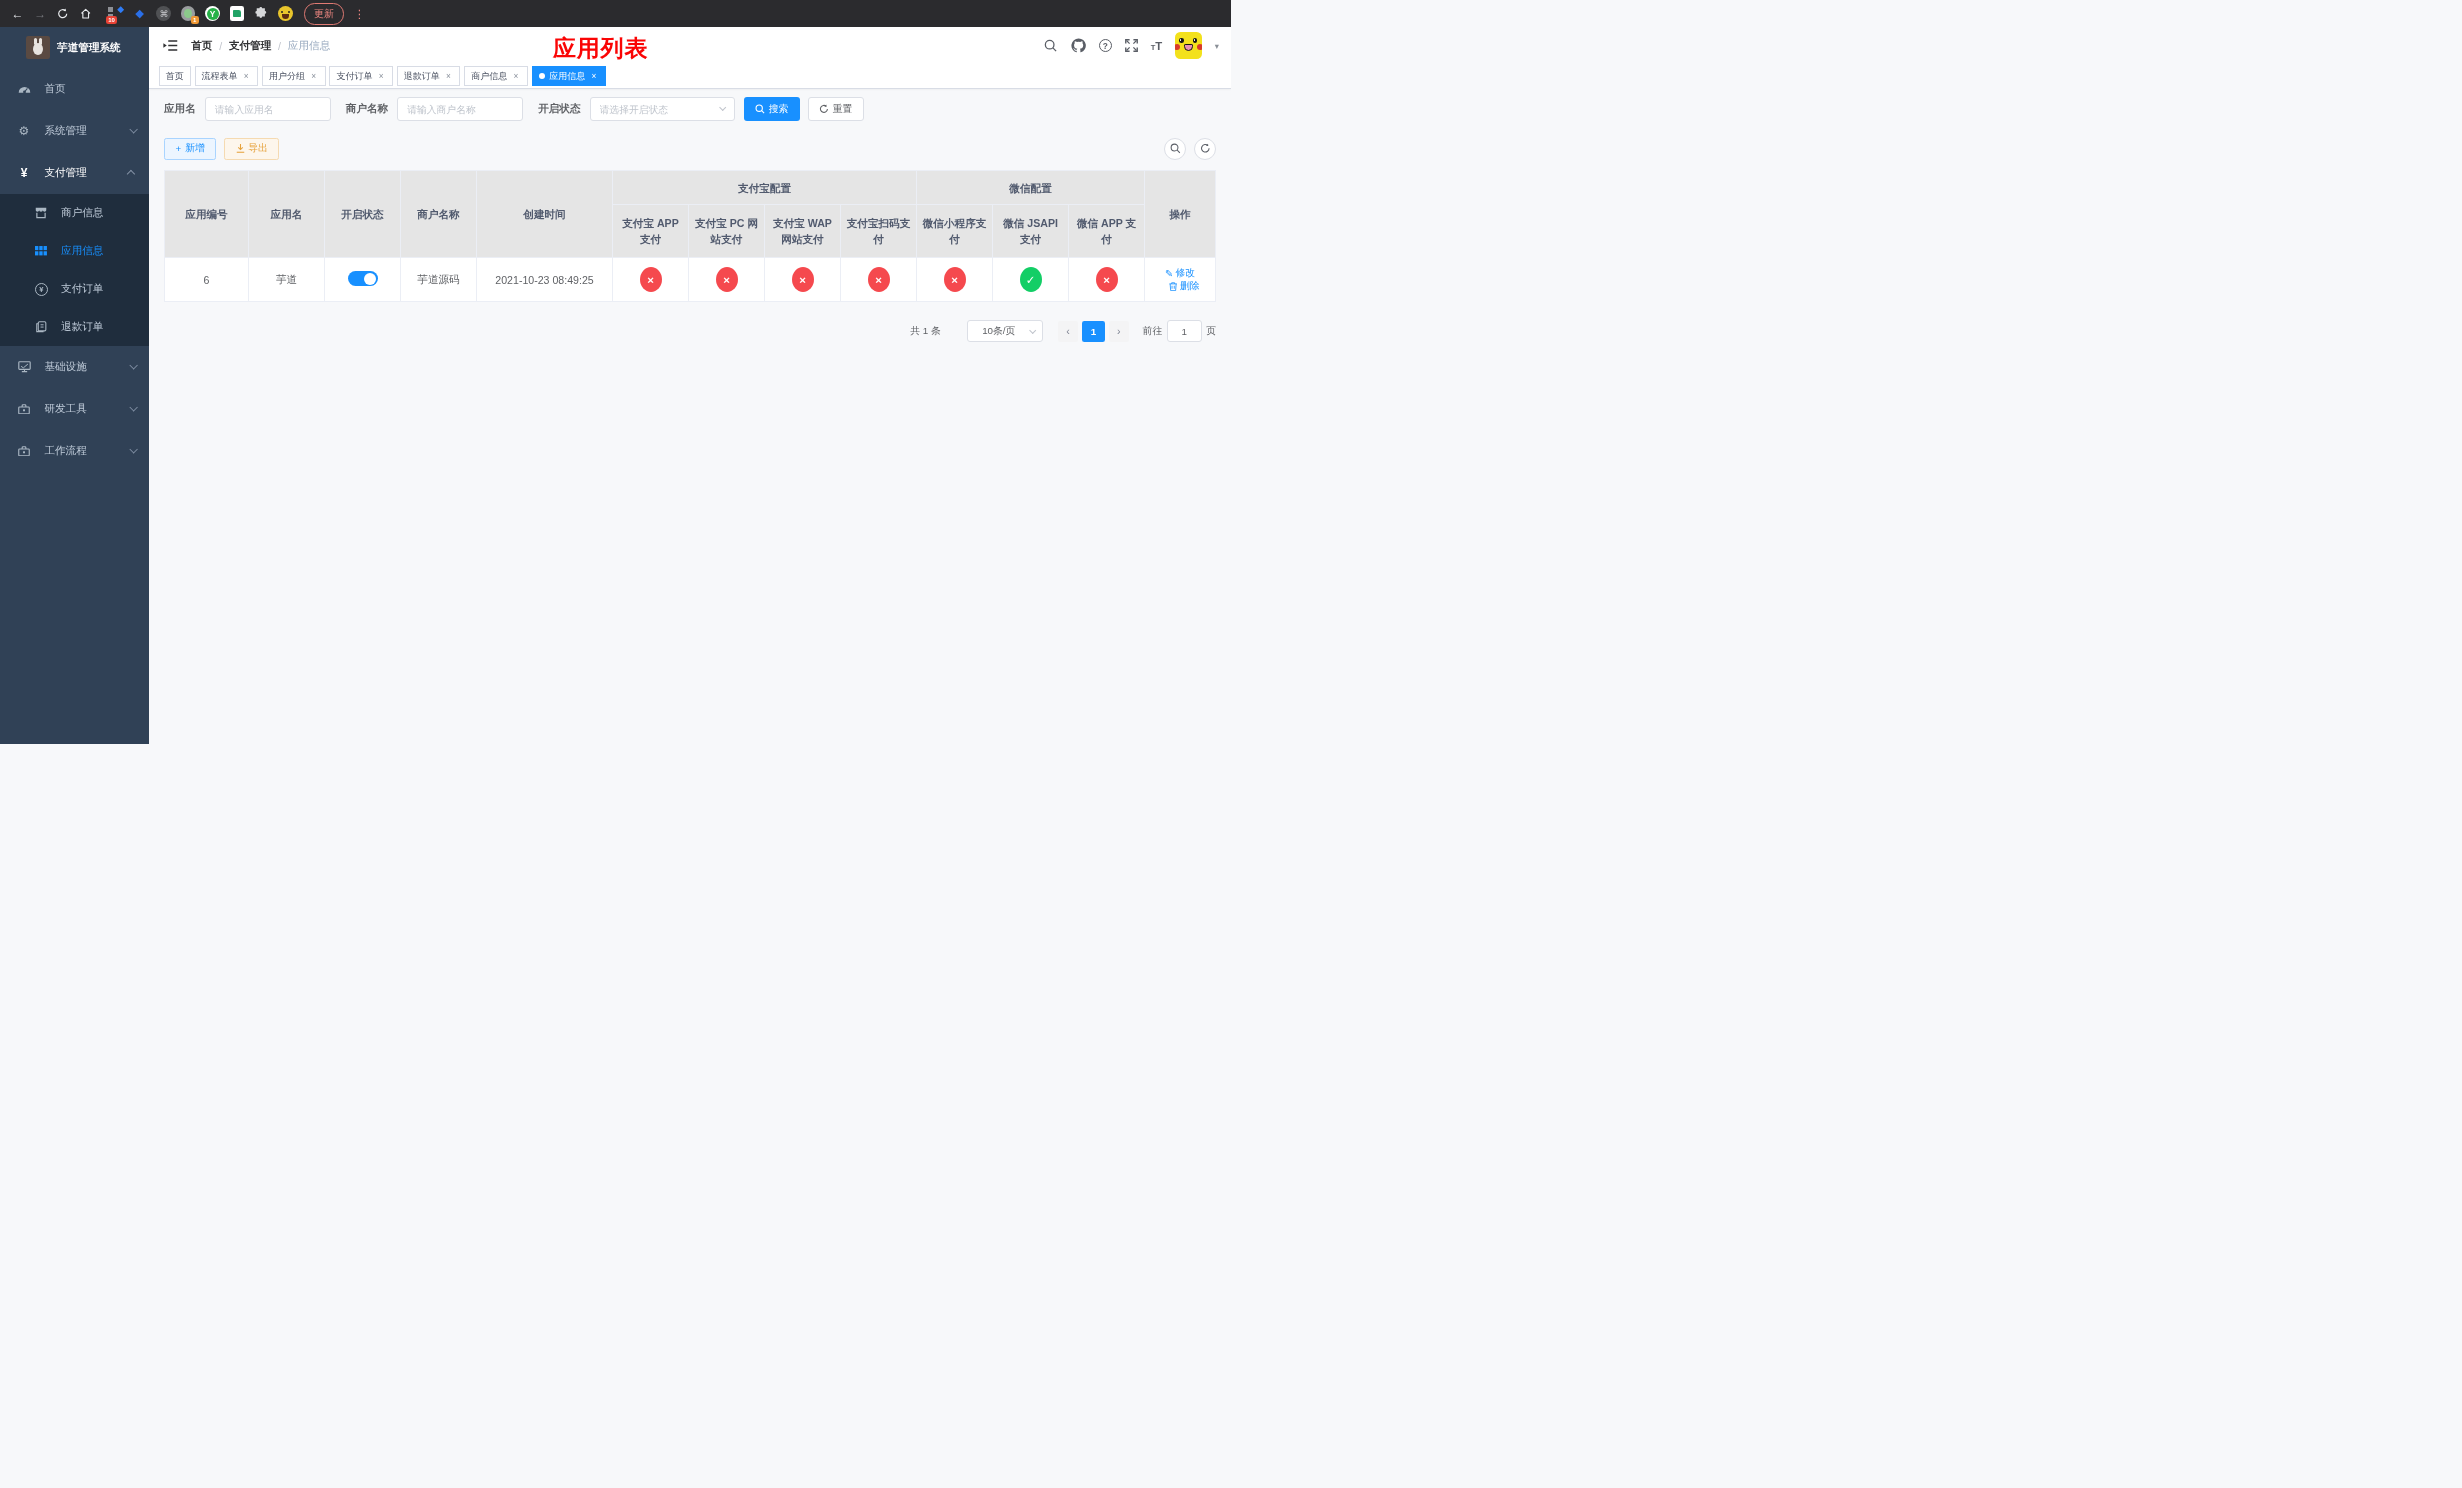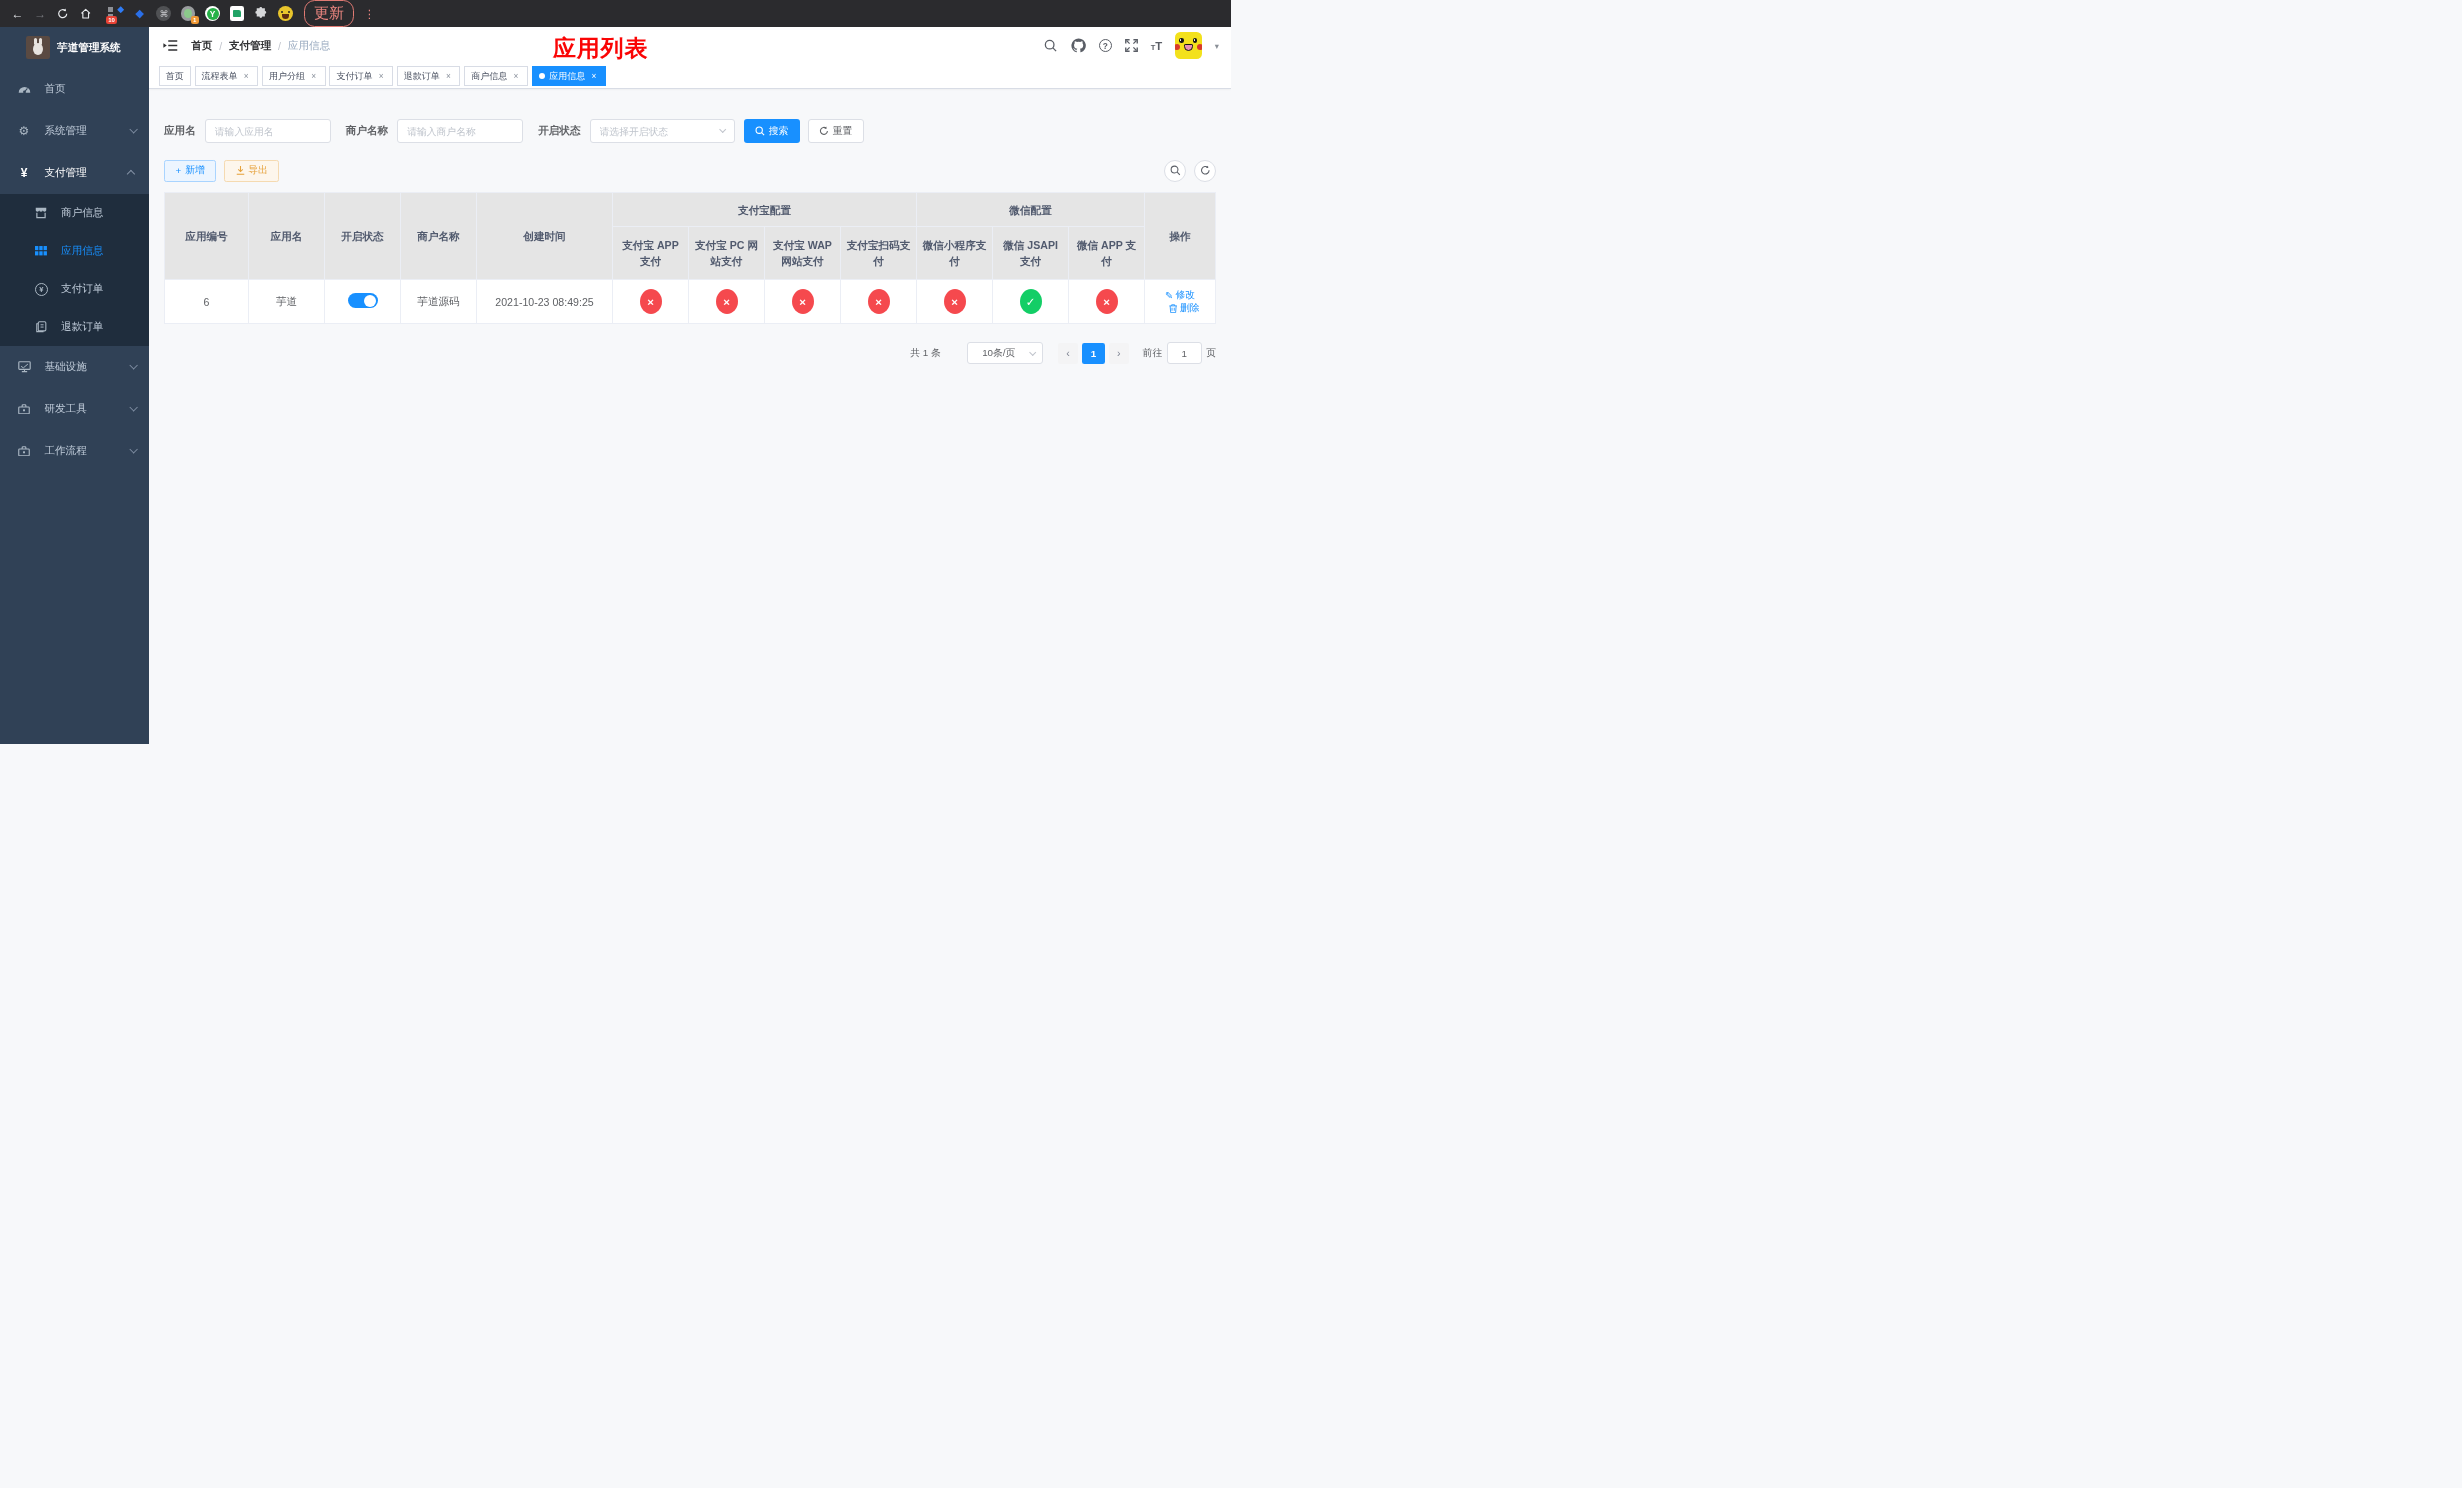--- a/index.html
+++ b/index.html
@@ -35,21 +35,21 @@
   .y-circ { width:15px; height:15px; border-radius:50%; background:#fff; display:flex; align-items:center; justify-content:center; }
   .y-circ b { width:12px; height:12px; border-radius:50%; background:#27b148; color:#fff; font-size:8.3px;
     display:flex; align-items:center; justify-content:center; }
   .chat-sq { width:14.4px; height:14.4px; background:#fff; border-radius:2.3px; display:flex; align-items:center; justify-content:center; }
   .chat-sq i { width:8.3px; height:6.8px; background:#21a366; border-radius:0.8px 2.3px 0.8px 0.8px; }
   .puzzle { color:#d6d7d9; }
   .smiley { width:15px; height:15px; border-radius:50%; background:#e9c52c; position:relative; }
   .smiley .e { position:absolute; width:2.3px; height:2.3px; background:#222; border-radius:50%; top:4.5px; }
   .smiley .m { position:absolute; width:6.8px; height:4.5px; background:#5c2c12; border-radius:0 0 6px 6px; left:3.8px; bottom:2.3px; }
   .update-pill { margin-left:7.6px; border:1.5px solid #e07a73; color:#ec8680; border-radius:10.6px;
-    font-size:15px; padding:3px 9px; white-space:nowrap; }
+    font-size:10px; padding:3px 9px; white-space:nowrap; }
   .more-dots { color:#ec8680; font-size:11.4px; margin-left:4.5px; padding:0 2.3px; }
 
   
   .app { display:flex; height:717px; }
   .sidebar { width:149px; background:#304156; color:#bfcbd9; flex:none; display:flex; flex-direction:column; }
   .main { flex:1; display:flex; flex-direction:column; min-width:0; }
 
   
   .logo-row { height:41px; display:flex; align-items:center; padding-left:26px; gap:7.6px; }
   .logo-img { width:23.5px; height:23.5px; border-radius:2.3px; background:#5a4a42; position:relative; overflow:hidden; flex:none; }
@@ -96,21 +96,21 @@
   .tagbar { height:25px; background:#fff; border-bottom:0.8px solid #d8dce5; box-shadow:0 0.8px 2.3px rgba(0,0,0,.06);
     display:flex; align-items:center; padding-left:9.8px; gap:3.8px; flex:none; }
   .tag { height:19.7px; display:inline-flex; align-items:center; gap:3.8px; padding:0 6px; border:0.8px solid #d8dce5;
     background:#fff; color:#495060; font-size:9px; cursor:pointer; white-space:nowrap; }
   .tag .x { font-size:8.3px; color:#8a919c; width:9.8px; height:9.8px; display:flex; align-items:center; justify-content:center; border-radius:50%; }
   .tag.active { background:#1890ff; border-color:#1890ff; color:#fff; }
   .tag.active:before { content:""; width:6px; height:6px; border-radius:50%; background:#fff; margin-right:0.8px; }
   .tag.active .x { color:#fff; }
 
   
-  .content { flex:1; padding:30px 15px; overflow:hidden; }
+  .content { flex:1; padding:8px 15px; overflow:hidden; }
   .filter-row { display:flex; align-items:center; height:24px; }
   .f-label { font-size:10.6px; font-weight:700; color:#606266; margin-right:9px; white-space:nowrap; }
   .f-input { height:23.5px; border:0.8px solid #dcdfe6; border-radius:3px; background:#fff; display:flex;
     align-items:center; padding:0 9px; margin-right:15px; }
   .f-input input { border:none; outline:none; font-size:9.8px; width:100%; color:#606266; background:transparent; font-family:inherit; }
   .f-input input::placeholder { color:#bfc4cc; }
   .w167 { width:126px; } .w192 { width:145px; }
   .sel-chev { width:5.3px; height:5.3px; border-right:1px solid #c0c4cc; border-bottom:1px solid #c0c4cc;
     transform:rotate(45deg) translateY(-1.5px); flex:none; margin-left:auto; }
   .btn { height:23.5px; display:inline-flex; align-items:center; gap:3.8px; border-radius:3px; font-size:9.8px;

